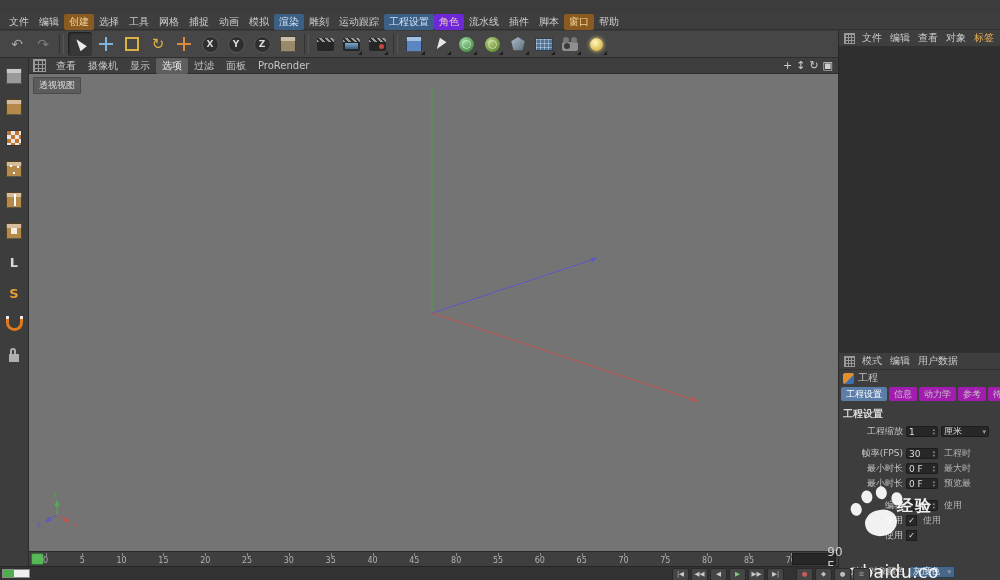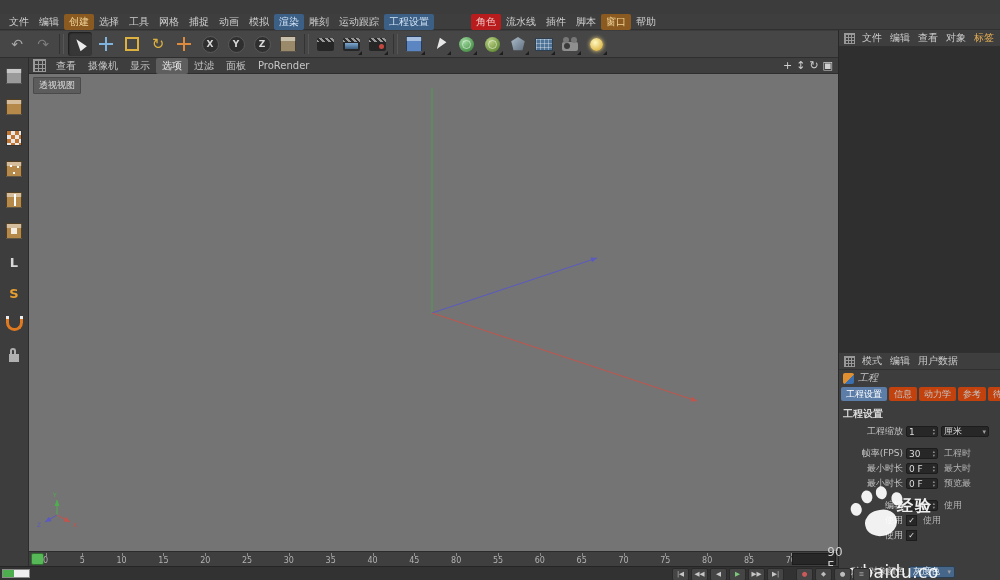--- a/index.html
+++ b/index.html
@@ -10,21 +10,21 @@
   .titlebar{position:absolute;left:0;top:0;width:1000px;height:14px;background:#16395e;
             display:flex;align-items:center;gap:5px;padding-left:4px;box-sizing:border-box;}
   .logo{width:9px;height:9px;border-radius:50%;background:radial-gradient(circle at 35% 35%,#e06050,#7c1d1d);flex:0 0 auto;}
   .title-text{font-size:9px;color:#dfe6ee;white-space:nowrap;}
   
   .menubar{position:absolute;left:0;top:14px;width:1000px;height:16px;background:#3e3e3e;
            border-bottom:1px solid #303030;display:flex;align-items:center;padding-left:4px;box-sizing:border-box;}
   .menu-item{padding:1px 5px;font-size:10px;color:#cfcfcf;border-radius:2px;white-space:nowrap;}
   .hl-orange{background:#8a5a20;color:#f2d49a;}
   .hl-blue{background:#3c5f86;color:#d2e4f6;}
-  .hl-red{background:#b91c1c;color:#f0c4c4;margin-left:37px;}
+  .hl-red{background:#6d28d9;color:#f0c4c4;}
   
   .toolbar{position:absolute;left:0;top:31px;width:838px;height:27px;background:#464646;
            border-bottom:1px solid #2e2e2e;display:flex;align-items:center;padding-left:4px;box-sizing:border-box;}
   .tb-btn{width:24px;height:24px;margin:0 1px;border-radius:3px;display:flex;align-items:center;justify-content:center;position:relative;flex:0 0 auto;}
   .tb-btn.pressed{background:#373737;box-shadow:inset 1px 1px 2px rgba(0,0,0,.55);}
   .tb-btn.dd::after{content:"";position:absolute;right:1px;bottom:1px;border-left:4px solid transparent;border-bottom:4px solid #1d1d1d;}
   .tb-sep{width:3px;height:20px;border-left:1px solid #333;border-right:1px solid #565656;margin:0 3px;flex:0 0 auto;}
   .tb-glyph{font-size:14px;line-height:1;}
   .icon-cursor{width:0;height:0;border-left:4px solid transparent;border-right:4px solid transparent;border-bottom:12px solid #ececec;transform:rotate(-38deg);}
   .icon-cross{position:relative;width:16px;height:16px;}
@@ -83,24 +83,24 @@
             font-size:9px;padding:1px 5px;border-radius:1px;}
   .axes-svg{position:absolute;left:0;top:0;pointer-events:none;}
   
   .right-panel{position:absolute;left:838px;top:30px;width:162px;height:550px;background:#3d3d3d;border-left:1px solid #282828;box-sizing:border-box;overflow:hidden;}
   .rp-menu{height:16px;background:#3e3e3e;border-bottom:1px solid #303030;display:flex;align-items:center;padding-left:2px;}
   .rp-menu .mi{padding:1px 4px;font-size:10px;color:#cbcbcb;white-space:nowrap;}
   .mi.orange{color:#e8b055;}
   .panel-grid-icon{width:9px;height:9px;border:1px solid #999;margin:0 3px;flex:0 0 auto;
         background-image:linear-gradient(#999 1px,transparent 1px),linear-gradient(90deg,#999 1px,transparent 1px);background-size:3px 3px;}
   .om-body{height:305px;background:#2f2f2f;border-bottom:1px solid #303030;}
-  .am-obj{height:16px;display:flex;align-items:center;gap:4px;padding-left:4px;font-style:italic;}
+  .am-obj{height:16px;display:flex;align-items:center;gap:4px;padding-left:4px;}
   .proj-icon{width:11px;height:11px;border-radius:2px;background:linear-gradient(135deg,#e09030 55%,#3a70b0 55%);flex:0 0 auto;}
   .am-tabs{display:flex;gap:2px;padding:1px 2px;height:14px;overflow:hidden;}
-  .tab{padding:1px 5px;font-size:9px;background:#c2410c;border-radius:2px;color:#c6c6c6;white-space:nowrap;flex:0 0 auto;}
+  .tab{padding:1px 5px;font-size:9px;background:#a21caf;border-radius:2px;color:#c6c6c6;white-space:nowrap;flex:0 0 auto;}
   .tab.active{background:#5b7da8;color:#fff;}
   .am-section{font-size:10px;color:#dadada;font-weight:bold;padding:5px 4px 3px;}
   .am-row{display:flex;align-items:center;height:15px;padding-left:8px;font-size:9px;color:#c4c4c4;white-space:nowrap;}
   .am-gap{height:7px;}
   .am-label{width:56px;text-align:right;overflow:hidden;flex:0 0 auto;}
   .am-field{background:#272727;border:1px solid #1c1c1c;border-radius:2px;height:11px;display:flex;align-items:center;
             padding:0 2px;color:#dcdcdc;font-size:9px;margin-left:3px;box-sizing:border-box;}
   .am-field.num{width:32px;justify-content:space-between;}
   .am-field.unit{width:48px;justify-content:space-between;}
   .spin{display:flex;flex-direction:column;line-height:3.5px;font-size:4.5px;color:#8f8f8f;}

